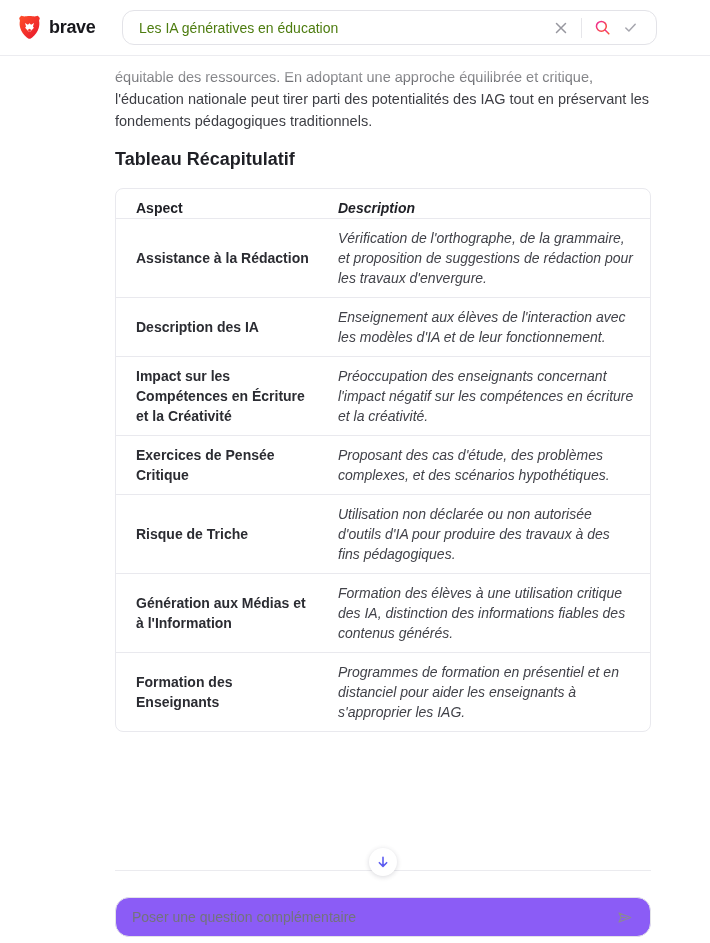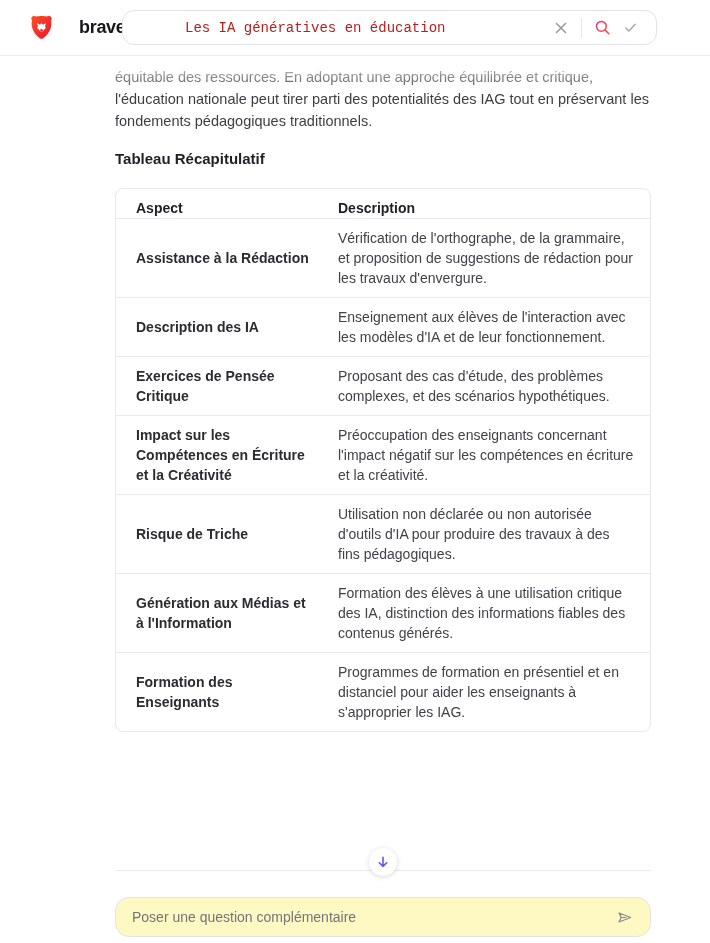--- a/index.html
+++ b/index.html
@@ -2,61 +2,61 @@
 <html style="--accent: #5b5bf0;"><head>
 <meta charset="utf-8">
 <style>
   * { margin:0; padding:0; box-sizing:border-box; }
   html,body { width:710px; height:943px; background:#fff; overflow:hidden;
               font-family:"Liberation Sans", sans-serif; position:relative; }
 
   
   .header { position:absolute; top:0; left:0; width:710px; height:56px;
             background:#fff; border-bottom:1px solid #ececf0; z-index:30; }
-  .brand { position:absolute; left:28px; top:14px; display:flex; align-items:center; gap:24px; }
+  .brand { position:absolute; left:16px; top:14px; display:flex; align-items:center; gap:6px; }
   .brand-name { font-size:18px; font-weight:800; color:#17171c; letter-spacing:-0.3px; }
   .searchbar { position:absolute; left:122px; top:10px; width:535px; height:35px;
                border:1px solid #e3e3e8; border-radius:12px; background:#fff;
                display:flex; align-items:center; padding:0 12px 0 16px; }
-  .searchbar .query { flex:1; font-size:14px; color:#b91c1c; border:none; outline:none;
-                      background:transparent; font-family:Liberation Mono, monospace;margin-left:46px; }
+  .searchbar .query { flex:1; font-size:14px; color:#4d7c0f; border:none; outline:none;
+                      background:transparent; font-family:Liberation Sans, sans-serif; }
   .sb-btn { width:28px; height:28px; display:flex; align-items:center; justify-content:center;
             cursor:pointer; background:none; border:none; }
   .sb-divider { width:1px; height:20px; background:#e6e6ea; margin:0 6px; }
 
   
   .viewport { position:absolute; left:115px; top:57px; width:536px; height:814px;
               overflow:hidden; border-bottom:1px solid #ebebef; background:#fff; }
   .para { margin-top:9px; font-size:14.5px; line-height:22px; color:#3d3e44; }
-  .section-title { margin-top:16px; font-size:15px; line-height:22px; font-weight:700; color:#1f2026; }
+  .section-title { margin-top:16px; font-size:18px; line-height:22px; font-weight:700; color:#1f2026; }
 
   .table-wrap { margin-top:18px; border:1px solid #e9e9ee; border-radius:8px; overflow:hidden; }
   table { width:100%; border-collapse:collapse; table-layout:fixed; }
   col.c1 { width:222px; }
   th { text-align:left; font-size:14px; line-height:20px; font-weight:700; color:#1f2026;
        padding:9px 0 0 20px; border-bottom:1px solid #e9e9ee; }
-  th.desc, td.desc { padding-left:0; padding-right:16px; }
+  th.desc, td.desc { padding-left:0; padding-right:16px;font-style:italic; }
   td { vertical-align:middle; font-size:14px; line-height:20px; padding:9px 0 9px 20px; }
   td.aspect { font-weight:700; color:#2b2c32; padding-right:22px; }
   td.desc { color:#414249; }
   tbody tr + tr td { border-top:1px solid #e9e9ee; }
 
   .fade-top { position:absolute; top:0; left:0; right:0; height:34px; pointer-events:none;
               background:linear-gradient(180deg, rgba(255,255,255,.95) 0%, rgba(255,255,255,0) 100%); }
   .fade-bottom { position:absolute; bottom:0; left:0; right:0; height:85px; pointer-events:none;
               background:linear-gradient(0deg, rgba(255,255,255,.97) 0%, rgba(255,255,255,.85) 22%, rgba(255,255,255,0) 100%); }
 
   
   .scroll-btn { position:absolute; left:369px; top:848px; width:28px; height:28px;
                 border-radius:50%; background:#fff; border:none; z-index:40; cursor:pointer;
                 box-shadow:0 1px 5px rgba(40,40,60,.18); display:flex; align-items:center; justify-content:center; }
 
   
   .followup { position:absolute; left:115px; top:897px; width:536px; height:40px;
-              border:1px solid #e3e3e8; border-radius:14px; background:#fef9c3;
+              border:1px solid #e3e3e8; border-radius:14px; background:#8b5cf6;
               display:flex; align-items:center; padding:0 12px 0 16px; z-index:30; }
   .followup input { flex:1; border:none; outline:none; background:transparent;
                     font-size:14px; color:#28282e; font-family:"Liberation Sans",sans-serif; }
   .followup input::placeholder { color:#73737c; opacity:1; }
   .send-btn { width:28px; height:28px; background:none; border:none; cursor:pointer;
               display:flex; align-items:center; justify-content:center; }
 </style>
 </head>
 <body>
 
@@ -125,26 +125,26 @@
       <tbody>
           <tr>
             <td class="aspect">Assistance à la Rédaction</td>
             <td class="desc">Vérification de l'orthographe, de la grammaire, et proposition de suggestions de rédaction pour les travaux d'envergure.</td>
           </tr>
           <tr>
             <td class="aspect">Description des IA</td>
             <td class="desc">Enseignement aux élèves de l'interaction avec les modèles d'IA et de leur fonctionnement.</td>
           </tr>
           <tr>
+            <td class="aspect">Impact sur les Compétences en Écriture et la Créativité</td>
+            <td class="desc">Préoccupation des enseignants concernant l'impact négatif sur les compétences en écriture et la créativité.</td>
+          </tr>
+          <tr>
             <td class="aspect">Exercices de Pensée Critique</td>
             <td class="desc">Proposant des cas d'étude, des problèmes complexes, et des scénarios hypothétiques.</td>
-          </tr>
-          <tr>
-            <td class="aspect">Impact sur les Compétences en Écriture et la Créativité</td>
-            <td class="desc">Préoccupation des enseignants concernant l'impact négatif sur les compétences en écriture et la créativité.</td>
           </tr>
           <tr>
             <td class="aspect">Risque de Triche</td>
             <td class="desc">Utilisation non déclarée ou non autorisée d'outils d'IA pour produire des travaux à des fins pédagogiques.</td>
           </tr>
           <tr>
             <td class="aspect">Génération aux Médias et à l'Information</td>
             <td class="desc">Formation des élèves à une utilisation critique des IA, distinction des informations fiables des contenus générés.</td>
           </tr>
           <tr>

